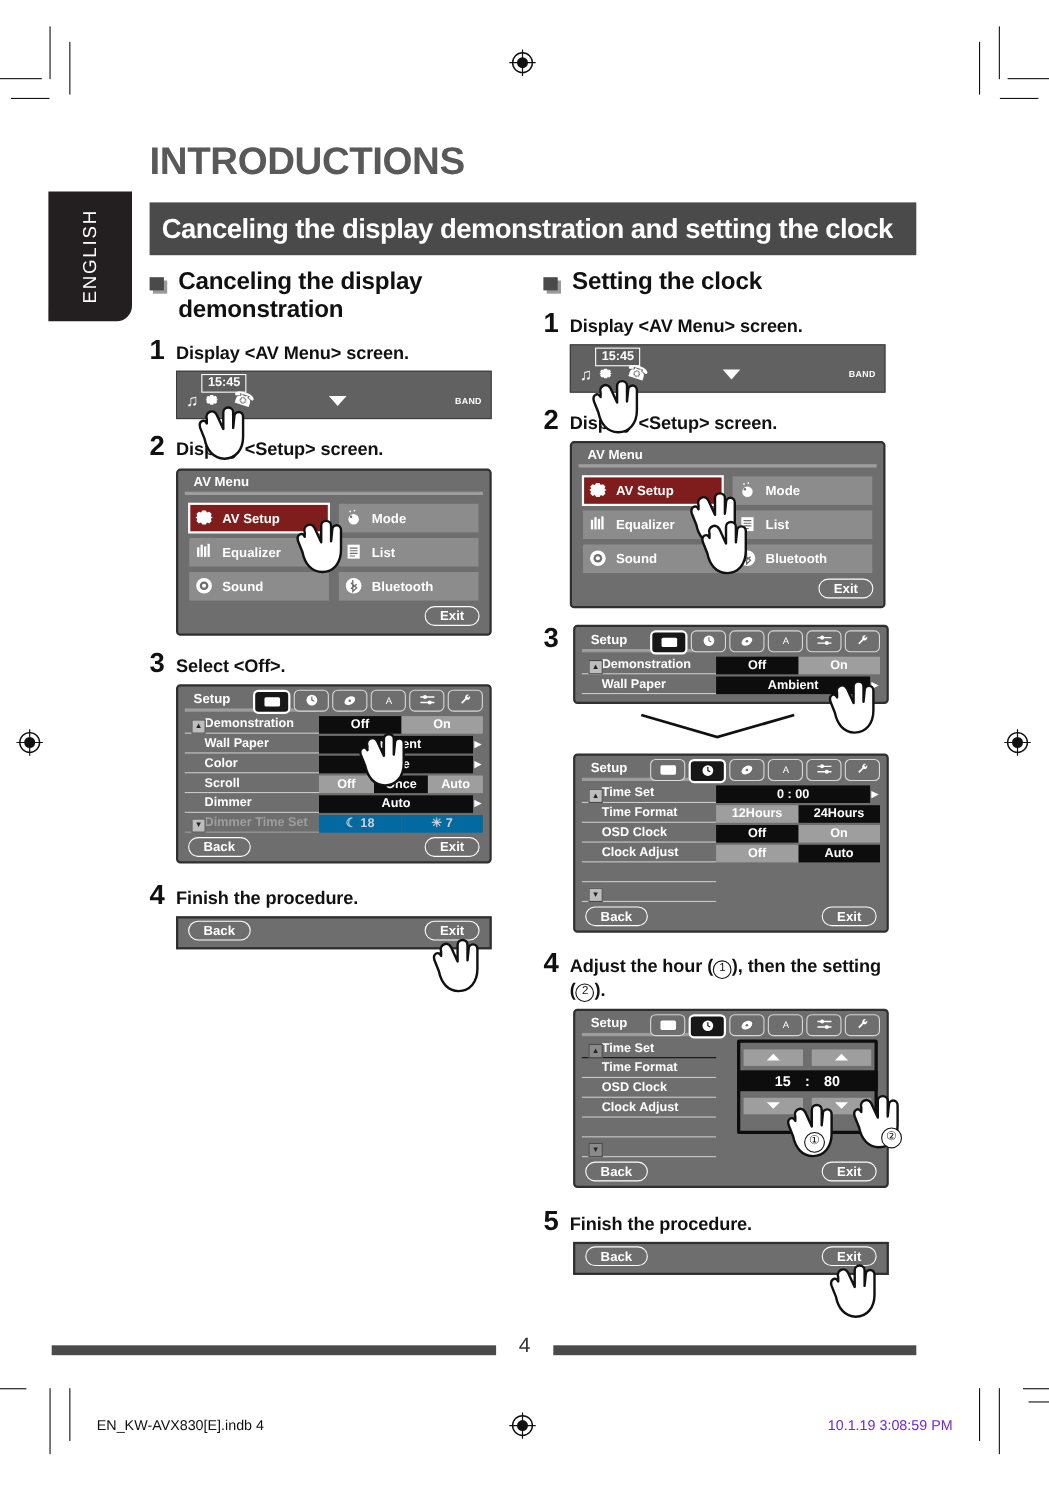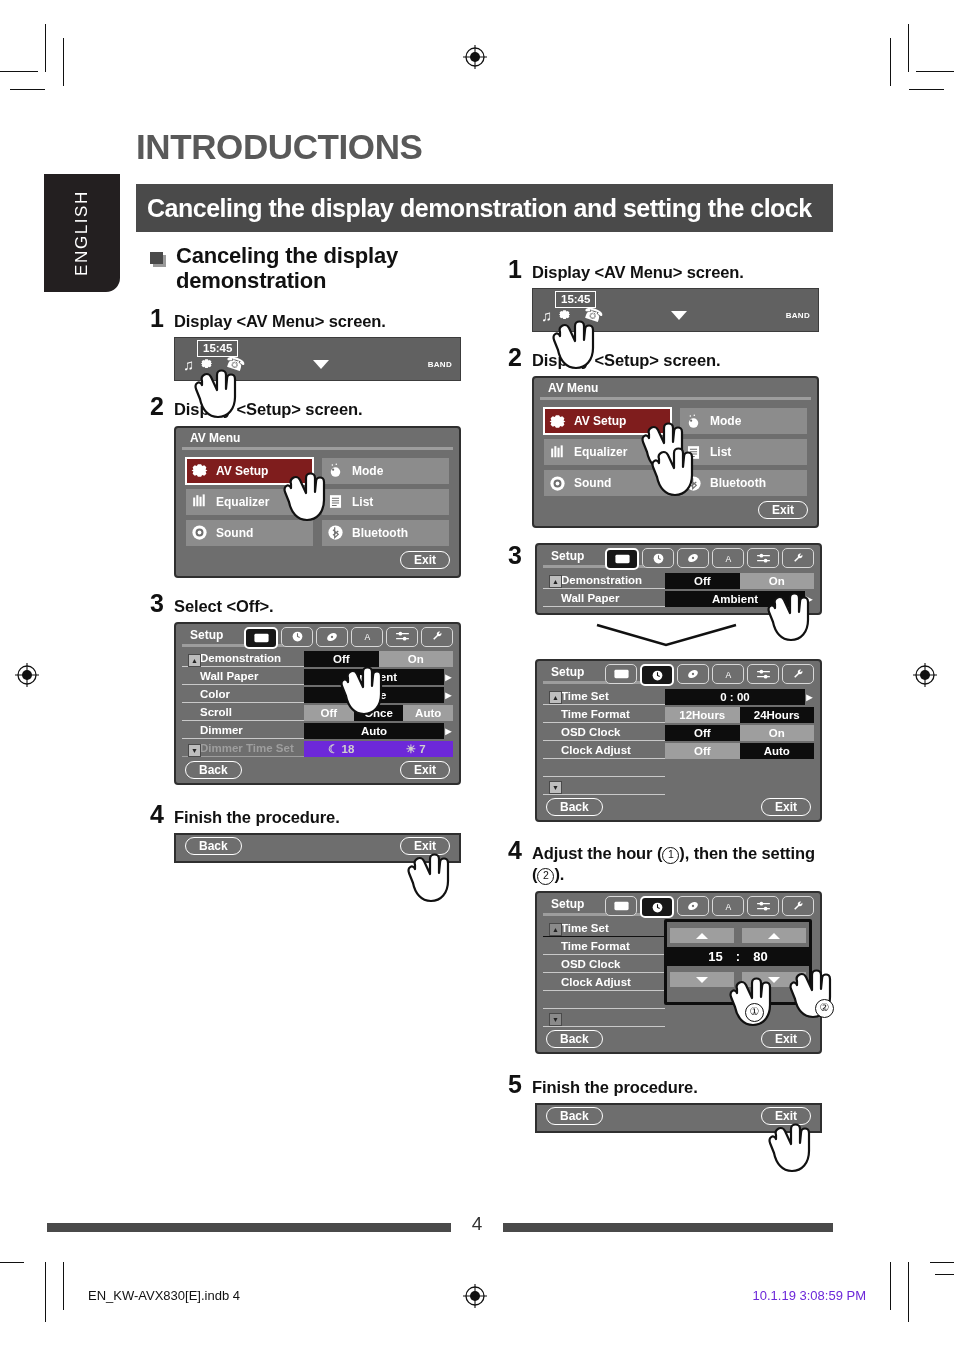--- a/index.html
+++ b/index.html
@@ -22,21 +22,21 @@
            font-family:"Liberation Sans",sans-serif;}
 
   
   #chapter{position:absolute;left:136px;top:127px;font-size:35px;font-weight:bold;
            color:#595959;letter-spacing:-0.4px;}
   #sectionbar{position:absolute;left:136px;top:184px;width:697px;height:48px;
            background:#4a4a4a;}
   #sectionbar span{position:absolute;left:11px;top:10px;color:#fff;font-weight:bold;
            font-size:25px;letter-spacing:-0.5px;}
 
-  .col{position:absolute;top:244px;width:350px;margin-left:14px;}
+  .col{position:absolute;top:244px;width:350px;}
   #colL{left:136px;}
   #colR{left:494px;}
 
   .subhead{display:flex;align-items:flex-start;gap:10px;margin:0 0 6px 0;}
   .subhead .sqicon{flex:0 0 auto;width:16px;height:15px;margin-top:8px;position:relative;}
   .subhead .sqicon i{position:absolute;display:block;}
   .subhead .sqicon i.b{left:0;top:0;width:13px;height:12px;background:#4a4a4a;}
   .subhead .sqicon i.s{left:3px;top:3px;width:13px;height:12px;background:#9a9a9a;}
   .subhead h2{margin:0;font-size:22px;font-weight:bold;line-height:1.12;color:#111;letter-spacing:-0.2px;}
 
@@ -82,28 +82,28 @@
        display:flex;align-items:center;justify-content:center;}
   .tab.on{background:#171717;border-color:#fff;border-width:2px;}
   .rows{padding:2px 6px 0 6px;}
   .row{display:flex;align-items:center;height:17px;margin-bottom:1px;}
   .row .lab{width:122px;color:#fff;font-size:11.5px;font-weight:bold;border-bottom:1.6px solid #c9c9c9;
        padding-left:18px;height:16px;line-height:15px;box-sizing:border-box;}
   .row .lab.dim{color:#9e9e9e;border-bottom-color:#9e9e9e;}
   .row .vals{flex:1;display:flex;height:16px;gap:0;position:relative;}
   .vchip{flex:1;text-align:center;color:#fff;font-size:11.5px;font-weight:bold;line-height:16px;background:#9e9e9e;}
   .vchip.on{background:#0d0d0d;}
-  .vchip.grey{background:#6d28d9;color:#cfcfcf;}
+  .vchip.grey{background:#0369a1;color:#cfcfcf;}
   .arrw{width:9px;display:flex;align-items:center;justify-content:center;color:#fff;font-size:11px;}
   .scrollmark{position:absolute;left:6px;width:11px;height:11px;background:#bdbdbd;border:1px solid #4a4a4a;
        display:flex;align-items:center;justify-content:center;font-size:7px;color:#222;}
   .sfoot{position:relative;height:24px;}
 
   
-  .spin{position:absolute;right:8px;top:26px;width:148px;height:86px;}
+  .spin{position:absolute;right:8px;top:26px;width:128px;height:86px;}
   .spin .bracket{position:absolute;inset:0;border:3px solid #0d0d0d;border-radius:2px;}
   .spinrow{position:absolute;left:6px;right:6px;display:flex;gap:8px;}
   .spbtn{flex:1;height:15px;background:#9e9e9e;display:flex;align-items:center;justify-content:center;}
   .spbtn .up{width:0;height:0;border-left:6px solid transparent;border-right:6px solid transparent;border-bottom:6px solid #fff;}
   .spbtn .dn{width:0;height:0;border-left:6px solid transparent;border-right:6px solid transparent;border-top:6px solid #fff;}
   .spvalue{position:absolute;left:0;right:0;top:28px;height:19px;background:#0d0d0d;color:#fff;
        display:flex;align-items:center;justify-content:center;gap:13px;font-size:13px;font-weight:bold;}
 
   
   .strip{width:283px;height:26px;background:#6e6e6e;border:2px solid #2f2f2f;position:relative;}
@@ -442,20 +442,27 @@
       <div class="hand" style="left:227px;top:12px;">
         <svg viewBox="0 0 62 62" width="62" height="62">
           <path d="M14 20 C12 14 20 10 23 16 L29 29 L29 14 C29 8 38 8 38 14 L38 28 L39 18 C39 12 47 12 47 18 L47 36 C47 48 40 56 30 56 C20 56 14 48 12 38 L8 28 C6 22 12 19 14 24 Z" fill="#fff" stroke="#111" stroke-width="2.2" stroke-linejoin="round"></path>
         </svg>
       </div>
     </div>
   </div>
 
   <div class="col" id="colR">
 
+    <div class="subhead">
+      <span class="sqicon">
+          <i class="s"></i>
+          <i class="b"></i>
+        </span>
+      <h2>Setting the clock</h2>
+    </div>
 
     <div class="stepline">
       <div class="stepnum">1</div>
       <div class="steptxt">Display &lt;AV Menu&gt; screen.</div>
     </div>
     <div class="dev" style="margin-left:24px;">
       <div class="topbar">
         <div class="clock">15:45</div>
         <div class="musicicon">♫</div>
         <div class="gear">

